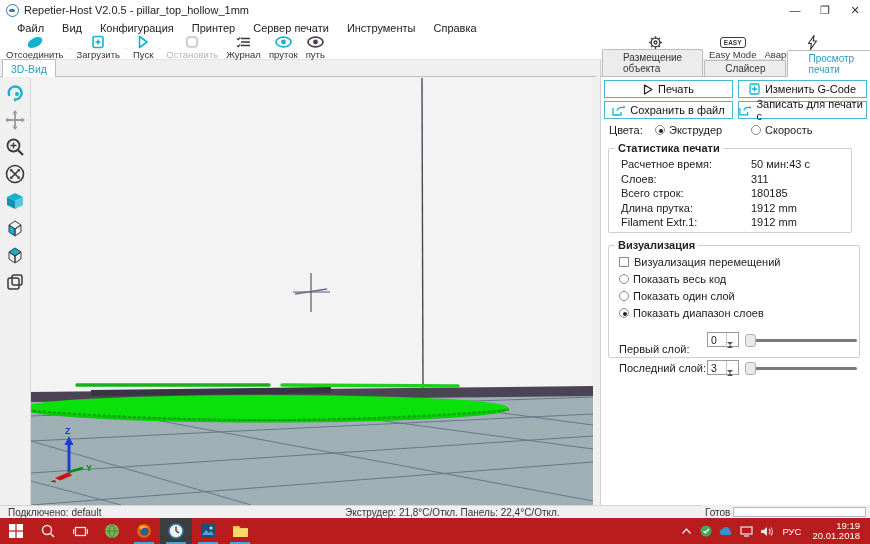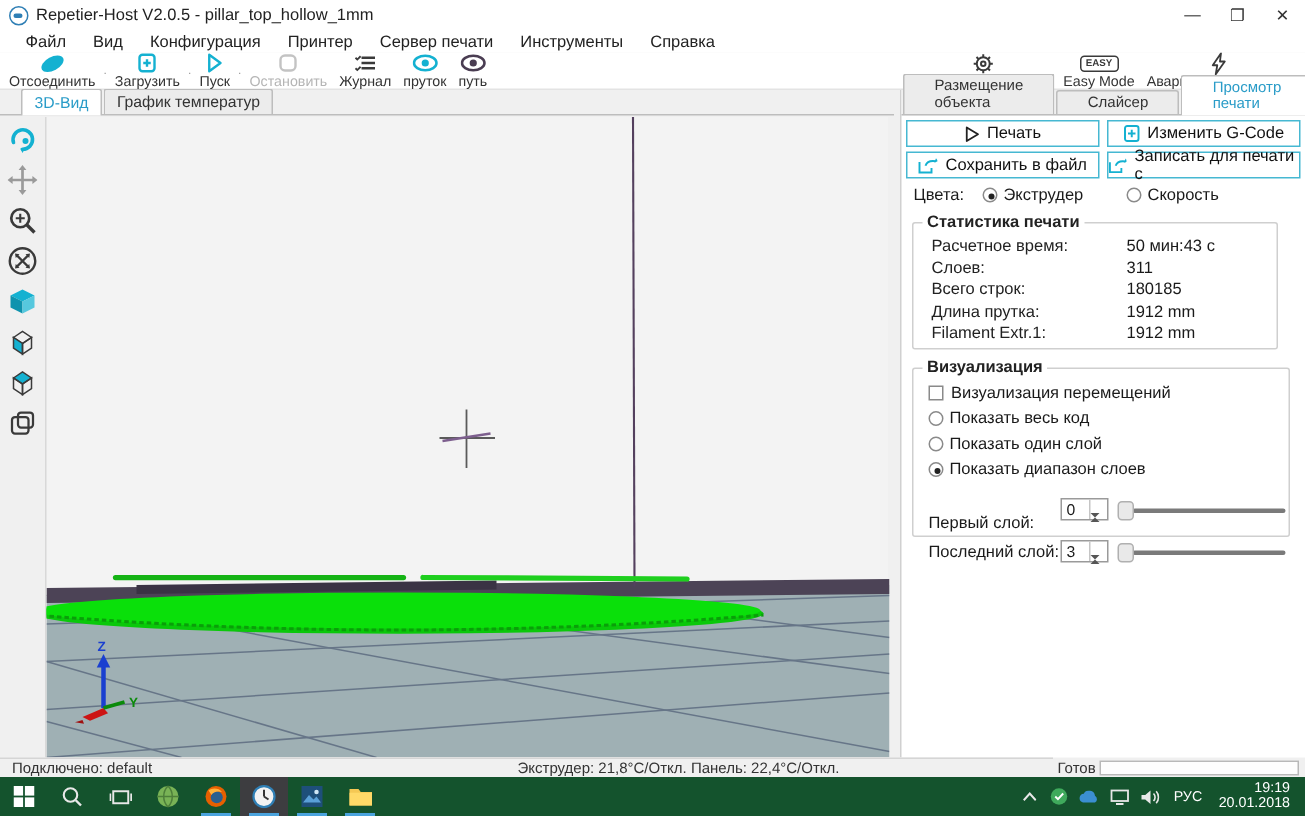--- a/index.html
+++ b/index.html
@@ -21,21 +21,21 @@
   .toolbar { left:0; top:35px; width:870px; height:25px; background:#fff; border-bottom:1px solid #e3e3e3; }
   .tb-group { position:absolute; top:0; display:flex; align-items:flex-start; }
   .tb-item { display:flex; flex-direction:column; align-items:center; justify-content:flex-start; padding:0 4px; }
   .tb-item .ic { height:14px; display:flex; align-items:center; justify-content:center; }
   .tb-item .lbl { font-size:9.5px; color:#333; margin-top:0px; white-space:nowrap; }
   .tb-item.disabled .lbl { color:#b5b5b5; }
   .tb-sep { width:5px; height:22px; display:flex; align-items:center; justify-content:center; color:#9a9a9a; font-size:8px; }
   .easy-badge { border:1.5px solid #3a3a3a; border-radius:3px; font-size:6.5px; font-weight:bold; color:#3a3a3a; padding:1px 3px; }
 
   
-  .left-tabs { left:0; top:60px; width:596px; height:17px; border-bottom:1px solid #bdbdbd; display:flex; align-items:flex-end; padding-left:14px; background:#f0f0f0;}
+  .left-tabs { left:0; top:60px; width:596px; height:17px; border-bottom:1px solid #bdbdbd; display:flex; align-items:flex-end; padding-left:2px; background:#f0f0f0;}
   .tab { border:1px solid #bdbdbd; border-bottom:none; padding:2px 8px 2px 8px; font-size:10.5px; background:#ececec; color:#333; margin-right:1px; border-radius:2px 2px 0 0;}
   .tab.active { background:#fff; color:#2a9cc8; position:relative; top:1px; padding-top:3px;}
   .toolstrip { left:0; top:78px; width:30px; height:427px; background:#f0f0f0; display:flex; flex-direction:column; align-items:center; padding-top:4px; gap:5px;}
   .ts-btn { width:24px; height:22px; display:flex; align-items:center; justify-content:center; }
 
   
   .viewport { left:30px; top:78px; width:562px; height:427px; background:#f3f3f3; border-left:1px solid #d8d8d8; }
 
   
   .right-panel { left:600px; top:60px; width:270px; height:445px; background:#fff; border-left:1px solid #d0d0d0; }
@@ -59,21 +59,21 @@
   .tri-dn { width:0; height:0; border-left:3px solid transparent; border-right:3px solid transparent; border-top:3px solid #555; }
   .slider { position:relative; flex:1; height:14px; margin-left:2px; }
   .slider .track { position:absolute; left:10px; right:2px; top:6px; height:3px; background:#7a7a7a; border-radius:2px; }
   .slider .thumb { position:absolute; left:0; top:1px; width:11px; height:13px; background:#e9e9e9; border:1px solid #b0b0b0; border-radius:3px; }
 
   
   .statusbar { left:0; top:505px; width:702px; height:13px; background:#f0f0f0; border-top:1px solid #d5d5d5; font-size:10px; color:#333; }
   .progress { position:absolute; left:733px; top:1px; width:133px; height:10px; background:#fdfdfd; border:1px solid #b8b8b8; }
 
   
-  .taskbar { left:0; top:518px; width:870px; height:26px; background:#14532d; display:flex; align-items:center; color:#fff; }
+  .taskbar { left:0; top:518px; width:870px; height:26px; background:#b91c1c; display:flex; align-items:center; color:#fff; }
   .tb-ic { width:32px; height:26px; display:flex; align-items:center; justify-content:center; position:relative; }
   .tb-ic.active { background:#3d3d40; }
   .run:after { content:""; position:absolute; left:6px; right:6px; bottom:0; height:2px; background:#4aa3dd; }
   .tray { position:absolute; right:0; top:0; height:26px; display:flex; align-items:center; gap:2px; padding-right:4px; }
   .tray .tb-ic { width:18px; }
   .lang { font-size:9.5px; padding:0 5px; }
   .clock { font-size:9.5px; line-height:10px; text-align:right; padding:0 6px 0 4px; }
 </style>
 </head>
 <body>
@@ -189,21 +189,20 @@
             <path d="M7 0.5 L1.5 8.5 h3 L3.5 14.5 L9.5 6 h-3.2 L7 0.5 Z" fill="none" stroke="#3a3a3a" stroke-width="1.2" stroke-linejoin="round"></path>
           </svg>
       </span>
       <span class="lbl">Аварийная остановка</span>
     </div>
   </div>
 </div>
 
 <div class="abs left-tabs">
   <div class="tab active">3D-Вид</div>
-  <div class="tab">График температур</div>
 </div>
 
 <div class="abs toolstrip">
   <div class="ts-btn">
     <svg width="20" height="20" viewBox="0 0 20 20">
         <path d="M4 12 A6.5 6.5 0 1 1 10 16.5" fill="none" stroke="#14b1d1" stroke-width="2.4" stroke-linecap="round"></path>
         <path d="M10 19l-1.5-3 3.4-.3z" fill="#14b1d1"></path>
         <circle cx="12" cy="11" r="2" fill="#14b1d1"></circle>
       </svg>
   </div>

